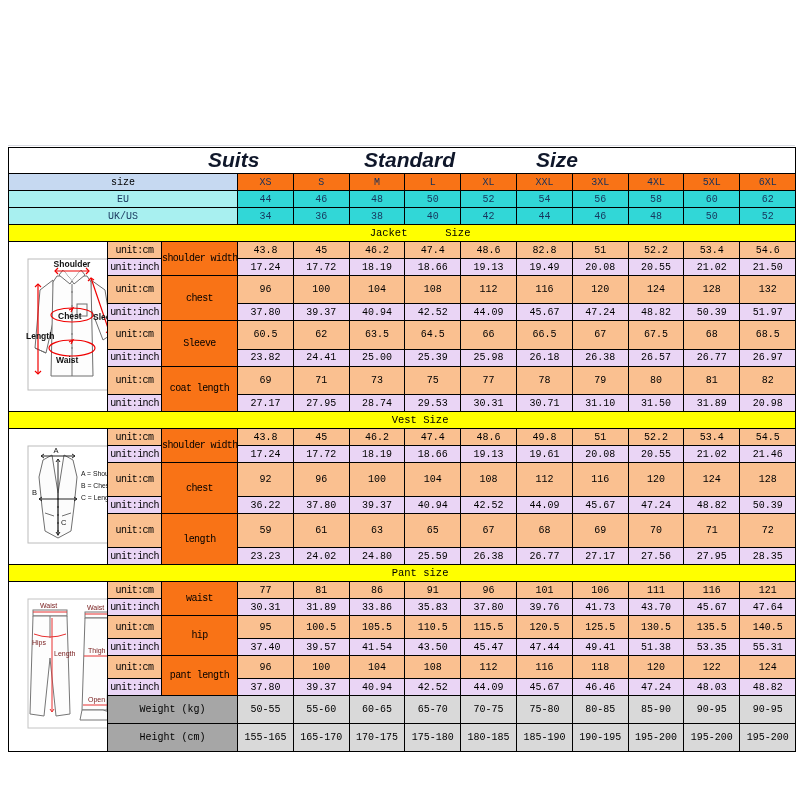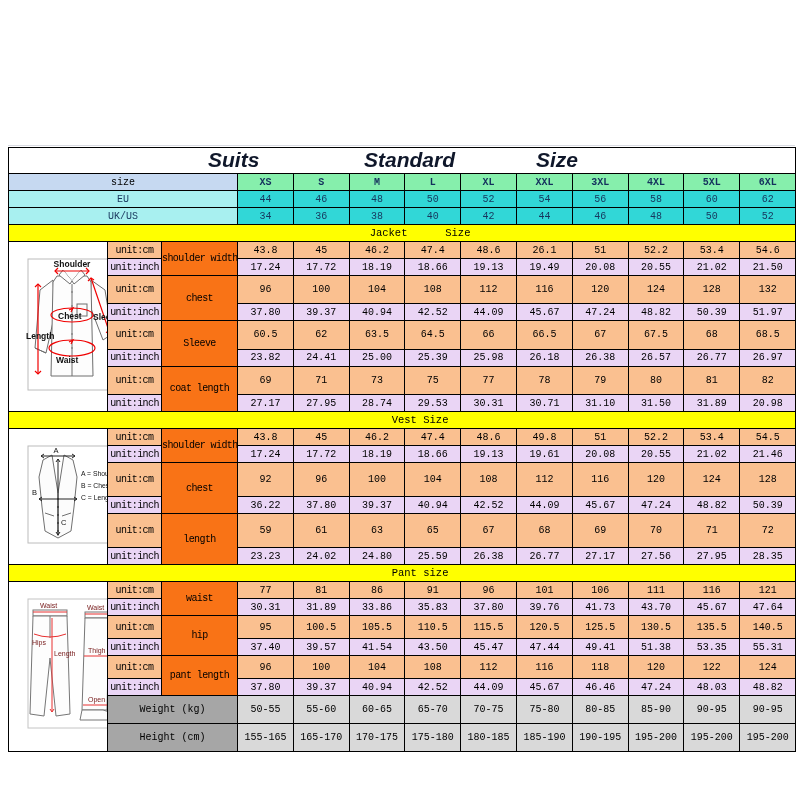--- a/index.html
+++ b/index.html
@@ -11,21 +11,21 @@
                   table-layout:fixed;}
   td{border:1px solid #000;text-align:center;vertical-align:middle;padding:0;
      font-size:10px;color:#000;white-space:nowrap;overflow:hidden;}
   tr.h25{height:25px;} tr.h17{height:17px;} tr.h16{height:28px;}
   td.titlecell{background:#fff;position:relative;}
   .titlewrap{position:relative;width:100%;height:25px;}
   .tw{position:absolute;top:0;font-family:"Liberation Sans","DejaVu Sans",sans-serif;
       font-size:21px;font-weight:bold;font-style:italic;color:#0f172a;line-height:24px;}
   td.palelbl{background:#c6d9f1;font-size:10px;}
   td.cyanlbl{background:#a8f0f0;color:#17365d;}
-  td.blue{background:#86efac;color:#14305c;font-weight:bold;}
+  td.blue{background:#f97316;color:#14305c;font-weight:normal;}
   td.cyan{background:#31d7d7;color:#17365d;font-family:Liberation Mono, monospace;}
   td.secthdr{background:#ffff00;white-space:pre;font-size:10.5px;padding-left:36px;}
   td.cm{background:#fac090;}
   td.inch{background:#ead5f5;}
   td.unit{letter-spacing:-0.6px;}
   td.mname{background:#f97316;letter-spacing:-0.6px;}
   td.graylabel{background:#a6a6a6;}
   td.gray{background:#d9d9d9;}
   td.imgcell{background:#ffffff;padding:16px;}
   svg text{font-family:"Liberation Sans","DejaVu Sans",sans-serif;}
@@ -158,21 +158,21 @@
           </g>
         </svg>
       </td>
       <td class="unit cm">unit:cm</td>
       <td class="mname" rowspan="2">shoulder width</td>
     <td class="cm">43.8</td>
           <td class="cm">45</td>
           <td class="cm">46.2</td>
           <td class="cm">47.4</td>
           <td class="cm">48.6</td>
-          <td class="cm">26.1</td>
+          <td class="cm">82.8</td>
           <td class="cm">51</td>
           <td class="cm">52.2</td>
           <td class="cm">53.4</td>
           <td class="cm">54.6</td>
         </tr>
     <tr class="h17">
       <td class="unit inch">unit:inch</td>
     <td class="inch">17.24</td>
           <td class="inch">17.72</td>
           <td class="inch">18.19</td>

